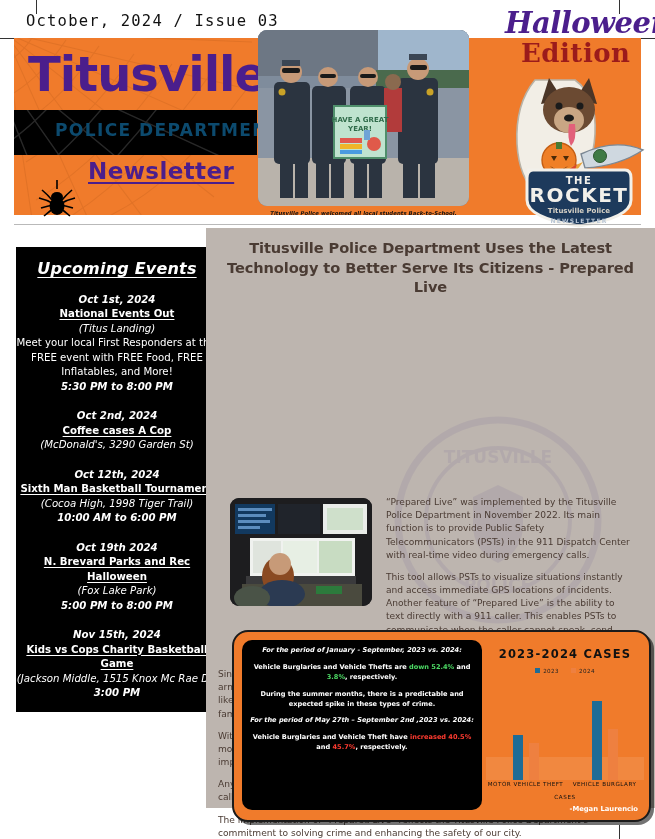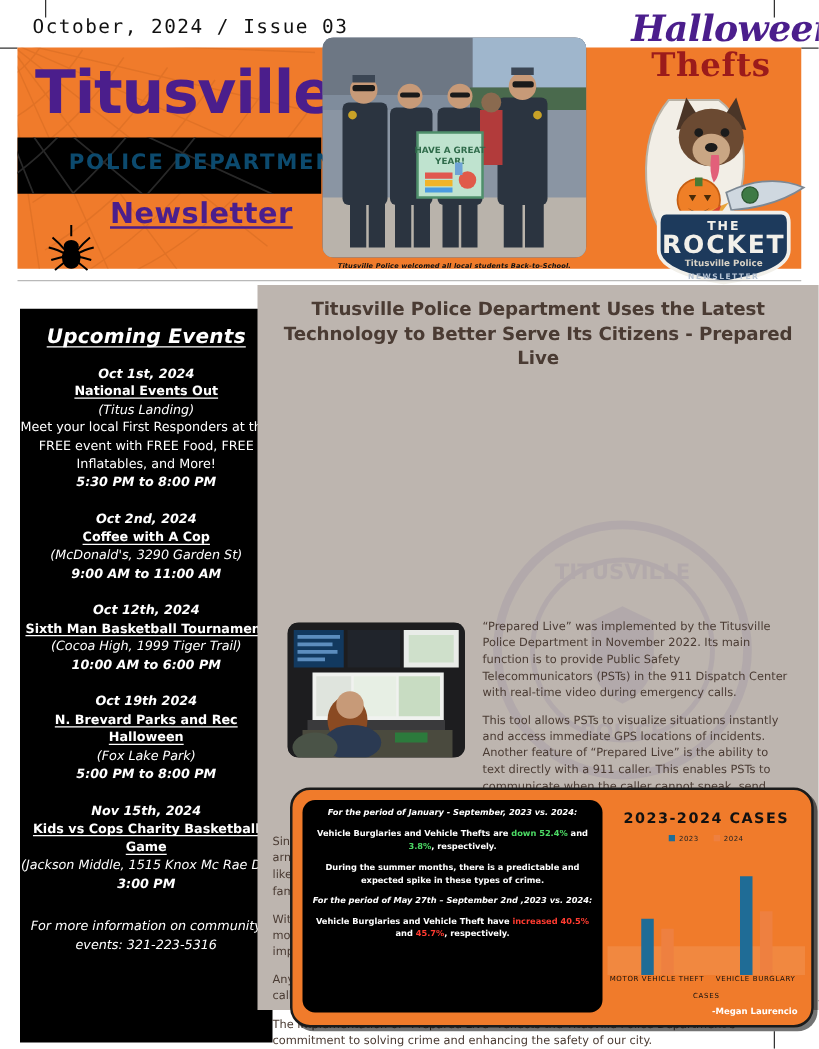--- a/index.html
+++ b/index.html
@@ -65,21 +65,21 @@
     font-size:5.3px;font-weight:bold;font-style:italic;color:#111;
     font-family:"DejaVu Sans",sans-serif;letter-spacing:.1px;
   }
   
   .rocket{position:absolute;left:497px;top:74px;width:155px;height:155px;}
 
   .hr-top{position:absolute;left:14px;top:224px;width:627px;height:1px;background:#b9b9b9;}
 
   
   .events{
-    position:absolute;left:16px;top:247px;width:202px;height:587px;
+    position:absolute;left:16px;top:247px;width:202px;height:465px;
     background:#000;color:#fff;text-align:center;
     font-family:"DejaVu Sans",sans-serif;
   }
   .ev-title{
     font-size:16px;font-weight:bold;font-style:italic;margin:12px 0 0 0;
     text-decoration:underline;text-underline-offset:3px;letter-spacing:.2px;
   }
   .ev{margin-top:15px;font-size:10.2px;line-height:1.42;font-style:italic;}
   .ev .d{font-weight:bold;}
   .ev .n{font-weight:bold;text-decoration:underline;text-underline-offset:2px;
@@ -222,21 +222,21 @@
         <path d="M37 32 Q30 30 25 29"></path>
       <path d="M8 40 Q14 35 18 32"></path>
         <path d="M34 40 Q28 35 24 32"></path>
     </g>
     <ellipse cx="21" cy="21" rx="6" ry="5" fill="#000"></ellipse>
     <ellipse cx="21" cy="30" rx="7.5" ry="9" fill="#000"></ellipse>
   </svg>
 
   <div class="hw">
     <div class="hw-1">Halloween</div>
-    <div class="hw-2">Thefts</div>
+    <div class="hw-2">Edition</div>
   </div>
 
   <div class="hdr-photo">
     <svg viewBox="0 0 211 176" width="211" height="176">
       <rect width="211" height="176" fill="#8a95a3"></rect>
       <rect x="0" y="0" width="211" height="58" fill="#7f8c9c"></rect>
       <rect x="120" y="0" width="91" height="40" fill="#9fb6cc"></rect>
       <rect x="0" y="0" width="120" height="46" fill="#6d7784"></rect>
       <rect x="118" y="40" width="93" height="18" fill="#4a6a4d"></rect>
       <rect x="0" y="128" width="211" height="48" fill="#b9b3ab"></rect>
@@ -334,29 +334,28 @@
     <div class="ev">
       <div class="d">Oct 1st, 2024</div>
       <span class="n">National Events Out</span>
       <div class="loc">(Titus Landing)</div>
       <div class="desc">Meet your local First Responders at this FREE event with FREE Food, FREE Inflatables, and More!</div>
       <div class="t">5:30 PM to 8:00 PM</div>
     </div>
 
     <div class="ev">
       <div class="d">Oct 2nd, 2024</div>
-      <span class="n">Coffee with A Cop</span>
+      <span class="n">Coffee cases A Cop</span>
       <div class="loc">(McDonald's, 3290 Garden St)</div>
-      <div class="t">9:00 AM to 11:00 AM</div>
     </div>
 
     <div class="ev">
       <div class="d">Oct 12th, 2024</div>
       <span class="n">Sixth Man Basketball Tournament</span>
-      <div class="loc">(Cocoa High, 1999 Tiger Trail)</div>
+      <div class="loc">(Cocoa High, 1998 Tiger Trail)</div>
       <div class="t">10:00 AM to 6:00 PM</div>
     </div>
 
     <div class="ev">
       <div class="d">Oct 19th 2024</div>
       <span class="n">N. Brevard Parks and Rec Halloween</span>
       <div class="loc">(Fox Lake Park)</div>
       <div class="t">5:00 PM to 8:00 PM</div>
     </div>
 

